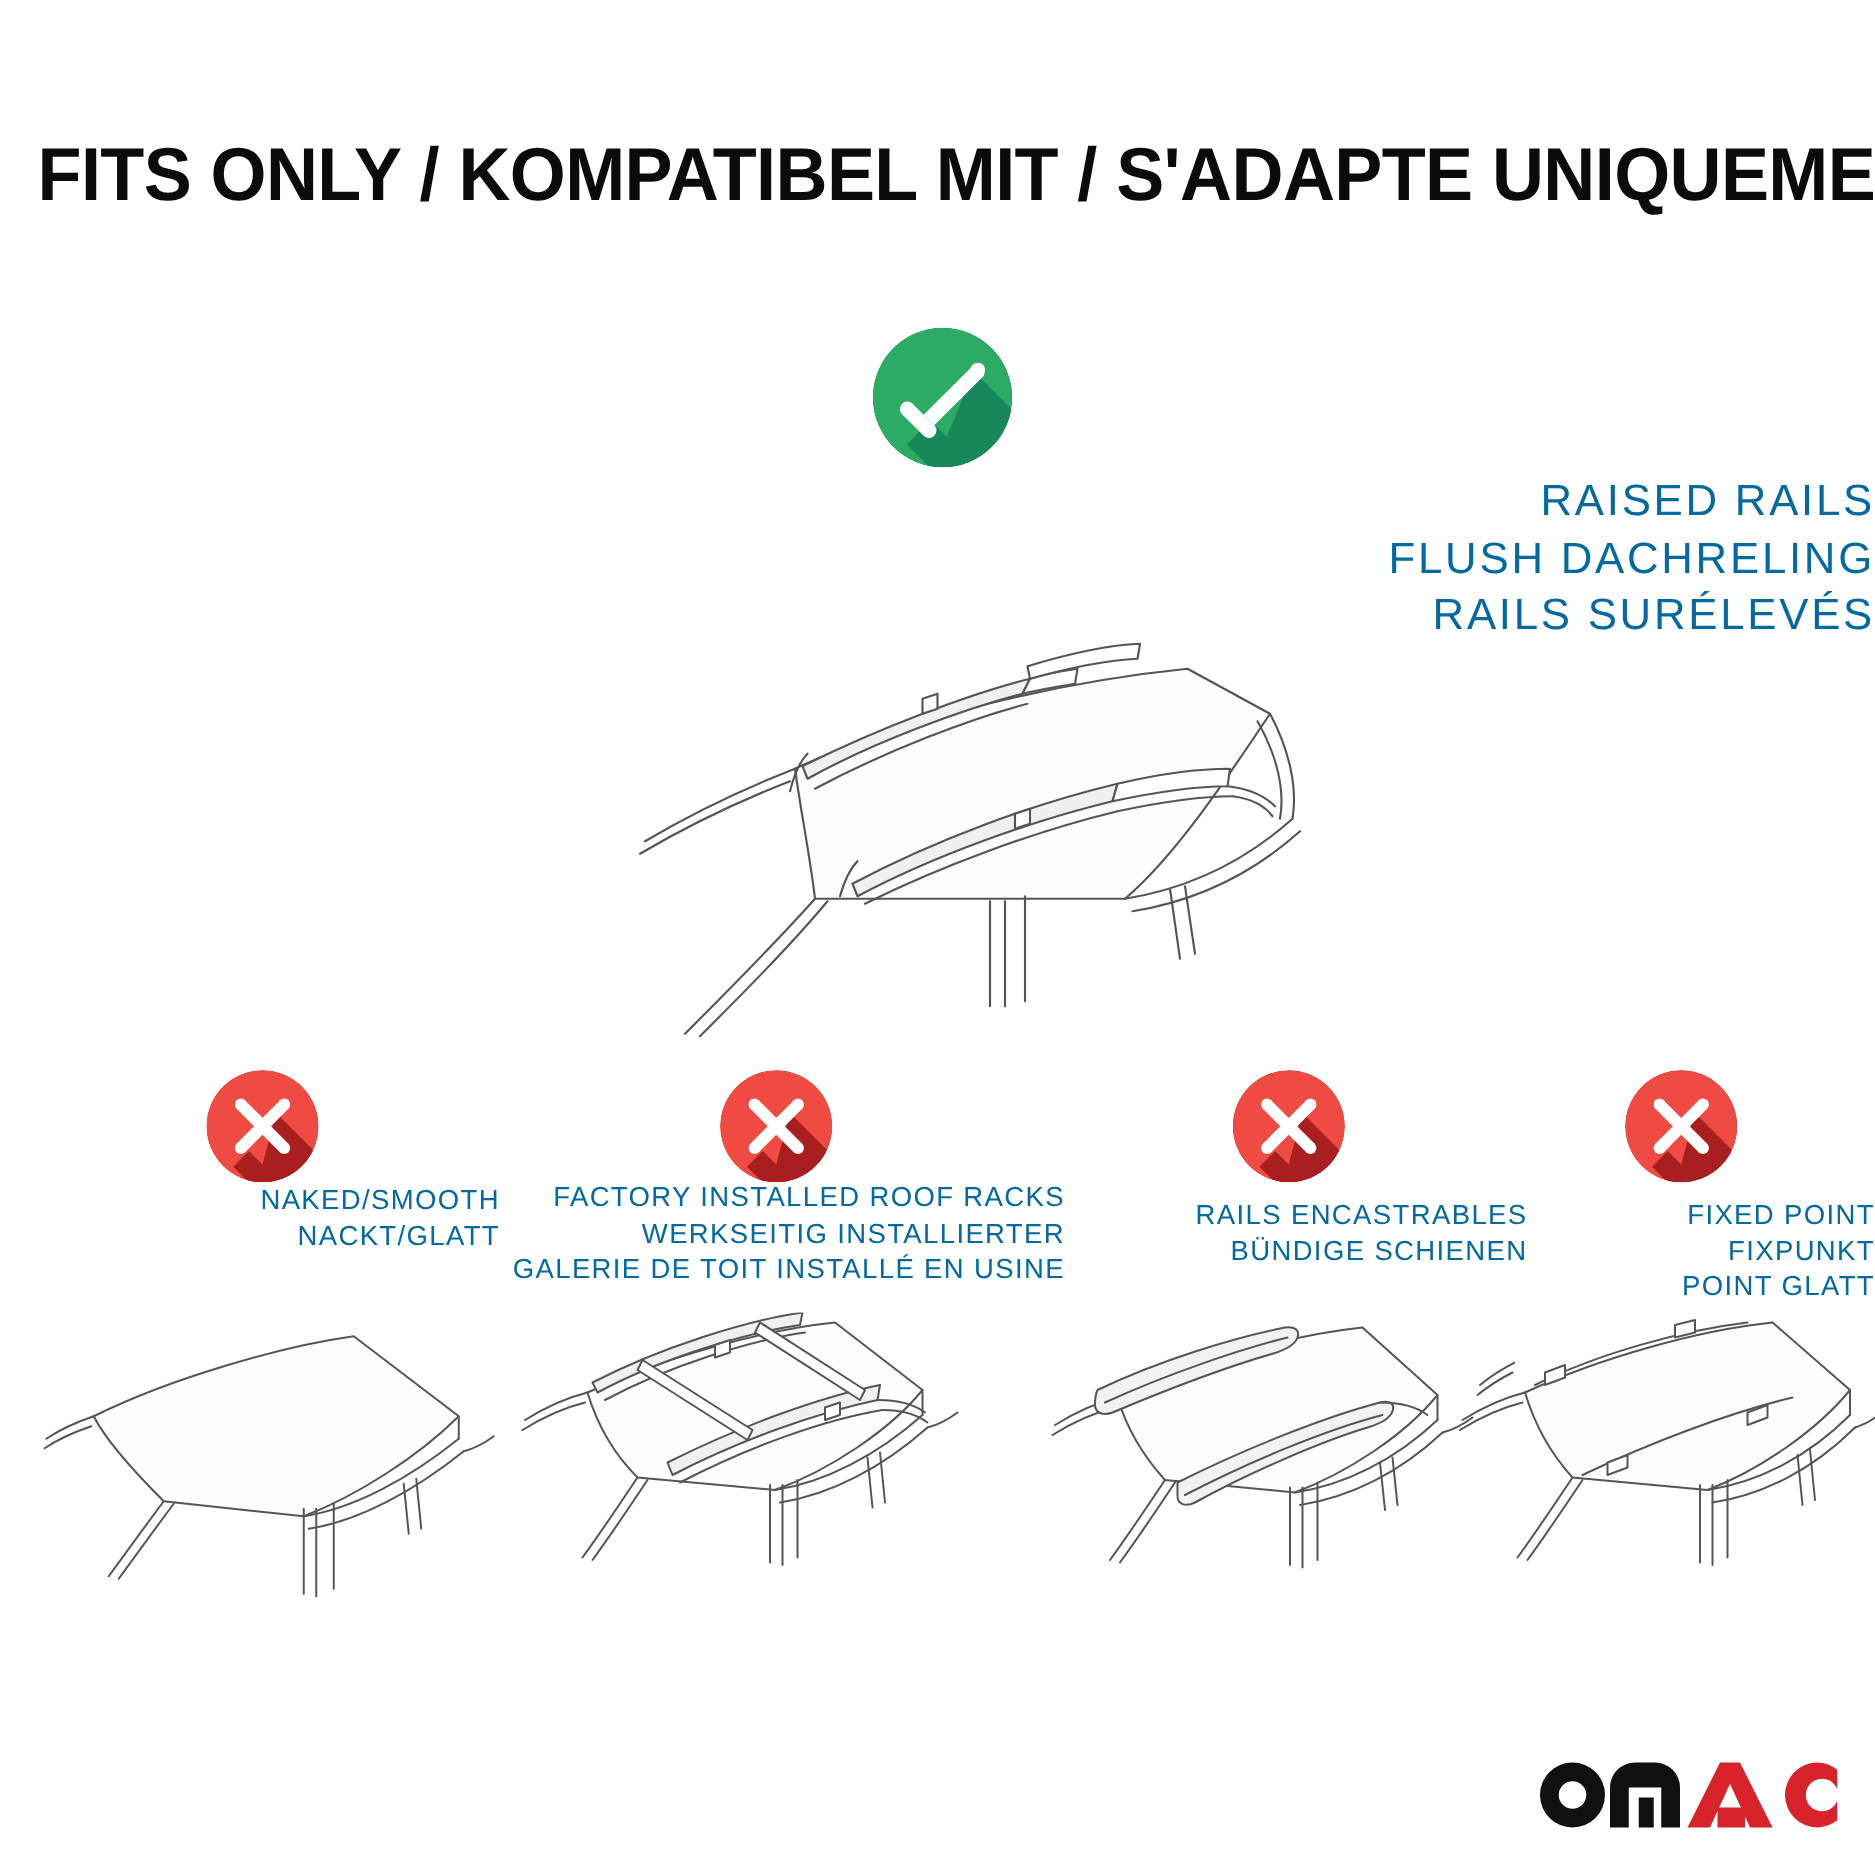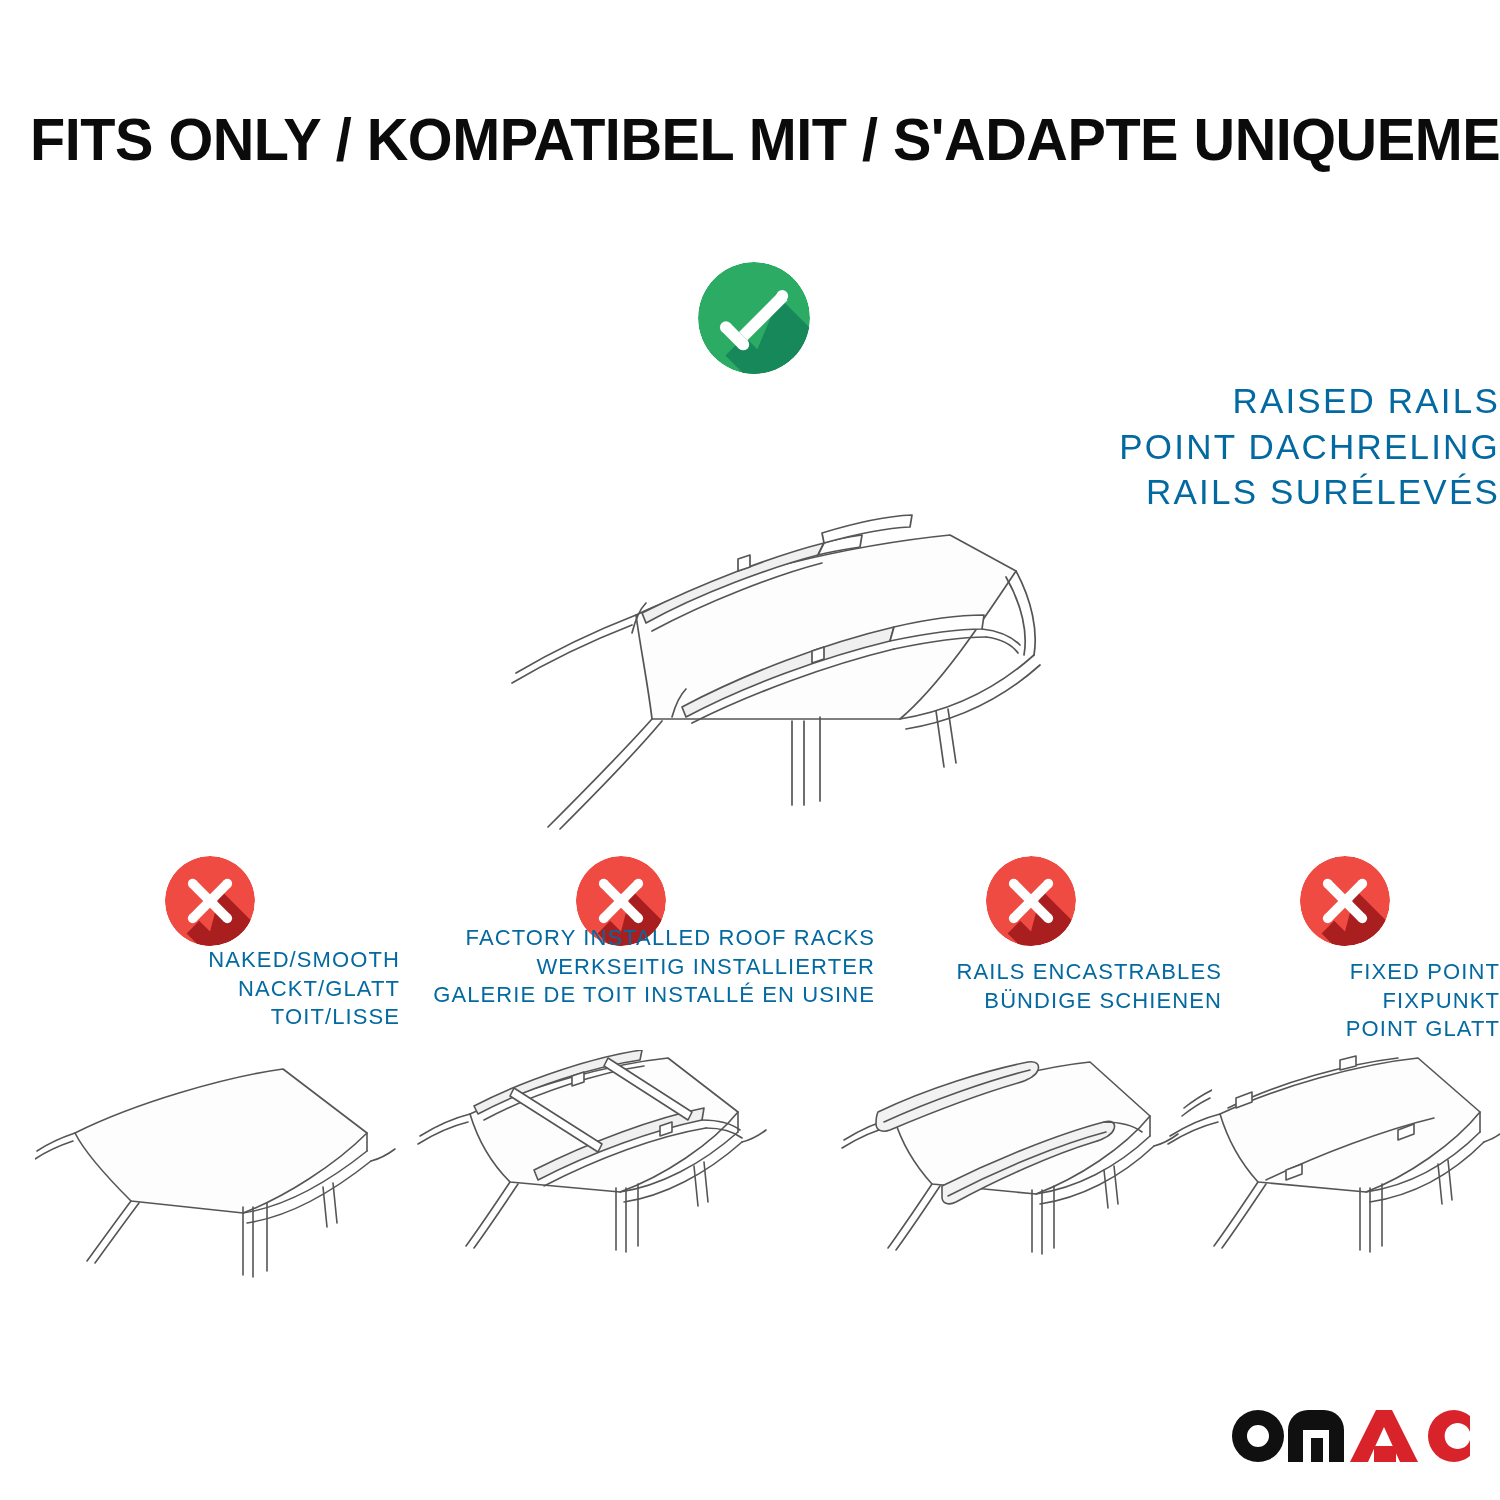--- a/index.html
+++ b/index.html
@@ -106,21 +106,21 @@
       <path d="M36.6 62.4 L44.1 69.9 L36.6 77.4 L21.1 61.9 L28.6 54.4 Z" fill="#ffffff"></path>
       <circle cx="75.2" cy="30.4" r="5.3" fill="#ffffff"></circle>
       <circle cx="24.9" cy="58.2" r="5.3" fill="#ffffff"></circle>
       <circle cx="40.4" cy="73.6" r="5.3" fill="#ffffff"></circle>
     </g>
   </svg>
 </div>
 
 <div class="caption caption-main">
   <span class="ln">RAISED RAILS</span>
-  <span class="ln">POINT DACHRELING</span>
+  <span class="ln">FLUSH DACHRELING</span>
   <span class="ln">RAILS SURÉLEVÉS</span>
 </div>
 
 <div class="illus" style="left:420px; top:505px; width:670px; height:330px;">
   <svg viewBox="0 0 670 330" aria-hidden="true">
     <g fill="none" stroke="#555555" stroke-width="1.7" stroke-linejoin="round" stroke-linecap="round">
 
       <path d="M216 110 C 300 70, 430 40, 530 30 L 596 66 C 560 120, 520 180, 480 214 L 232 214 C 228 180, 220 140, 216 110 Z" fill="#fdfdfd"></path>
 
       <path d="M216 110 C 180 124, 140 142, 96 168"></path>
@@ -178,21 +178,20 @@
       <circle cx="69.3" cy="30.7" r="5.3" fill="#ffffff"></circle>
       <circle cx="30.7" cy="69.3" r="5.3" fill="#ffffff"></circle>
       <circle cx="69.3" cy="69.3" r="5.3" fill="#ffffff"></circle>
     </g>
   </svg>
 </div>
 
 <div class="caption caption-col" style="left:20px; top:946px; width:380px;">
   <span class="ln">NAKED/SMOOTH</span>
   <span class="ln">NACKT/GLATT</span>
-  <span class="ln">TOIT/LISSE</span>
 </div>
 
 <div class="illus" style="left:35px; top:1055px; width:370px; height:230px;">
   <svg viewBox="0 0 370 230" aria-hidden="true">
     <g fill="none" stroke="#555555" stroke-width="1.6" stroke-linejoin="round" stroke-linecap="round">
       <path d="M40 78 C 100 48, 190 22, 248 14 L 332 78 C 300 110, 250 142, 208 158 L 96 146 C 72 122, 50 98, 40 78 Z" fill="#fdfdfd"></path>
       <path d="M40 78 C 28 82, 14 88, 2 96"></path>
       <path d="M38 86 C 26 90, 12 96, 0 104"></path>
       <path d="M96 146 C 84 162, 68 184, 52 206"></path>
       <path d="M104 148 C 92 164, 76 186, 60 208"></path>
@@ -222,21 +221,21 @@
       <path d="M34.5 27 L73 65.5 L65.5 73 L27 34.5 Z" fill="#ffffff"></path>
       <path d="M65.5 27 L73 34.5 L34.5 73 L27 65.5 Z" fill="#ffffff"></path>
       <circle cx="30.7" cy="30.7" r="5.3" fill="#ffffff"></circle>
       <circle cx="69.3" cy="30.7" r="5.3" fill="#ffffff"></circle>
       <circle cx="30.7" cy="69.3" r="5.3" fill="#ffffff"></circle>
       <circle cx="69.3" cy="69.3" r="5.3" fill="#ffffff"></circle>
     </g>
   </svg>
 </div>
 
-<div class="caption caption-col" style="left:390px; top:924px; width:462px;margin-left:23px;">
+<div class="caption caption-col" style="left:390px; top:944px; width:462px;">
   <span class="ln">FACTORY INSTALLED ROOF RACKS</span>
   <span class="ln">WERKSEITIG INSTALLIERTER</span>
   <span class="ln">GALERIE DE TOIT INSTALLÉ EN USINE</span>
 </div>
 
 <div class="illus" style="left:402px; top:1050px; width:380px; height:235px;">
   <svg viewBox="0 0 380 235" aria-hidden="true">
     <g fill="none" stroke="#555555" stroke-width="1.6" stroke-linejoin="round" stroke-linecap="round">
 
       <path d="M68 64 C 128 36, 208 14, 266 8 L 336 62 C 310 94, 262 126, 218 142 L 108 132 C 86 110, 74 84, 68 64 Z" fill="#fdfdfd"></path>

